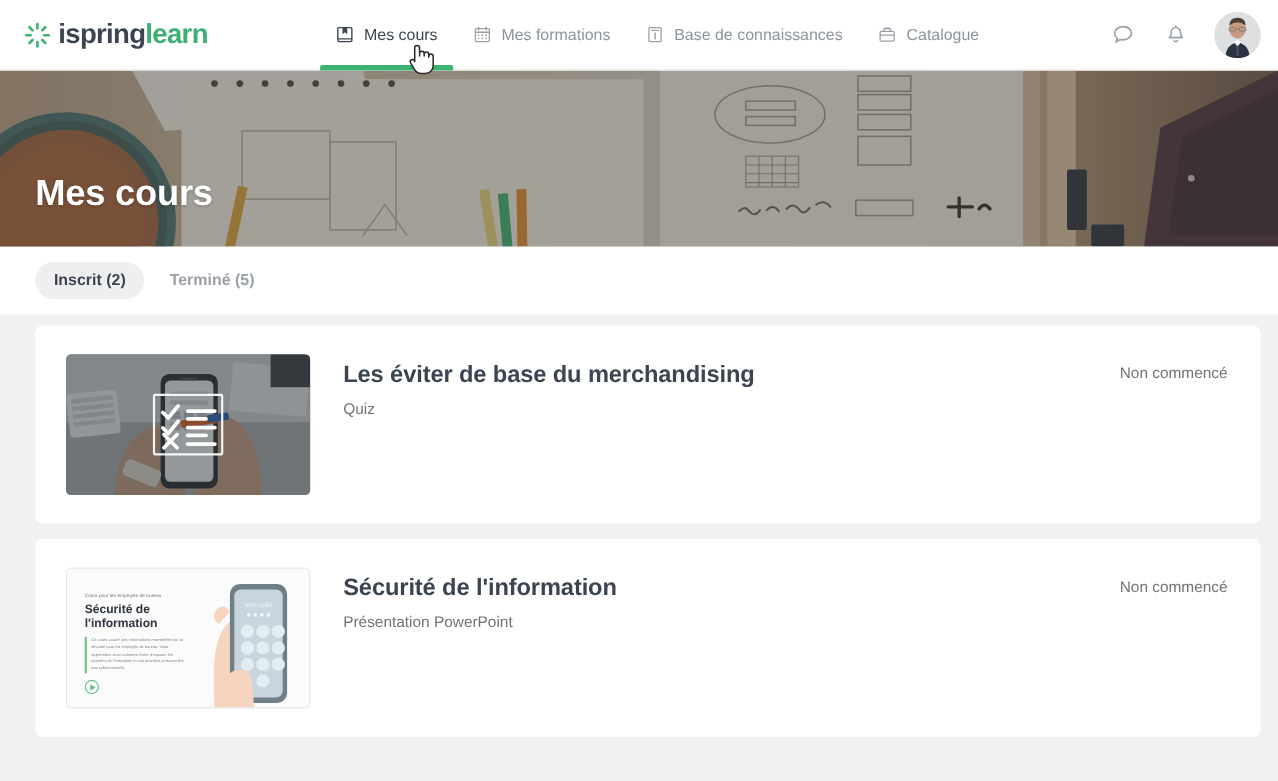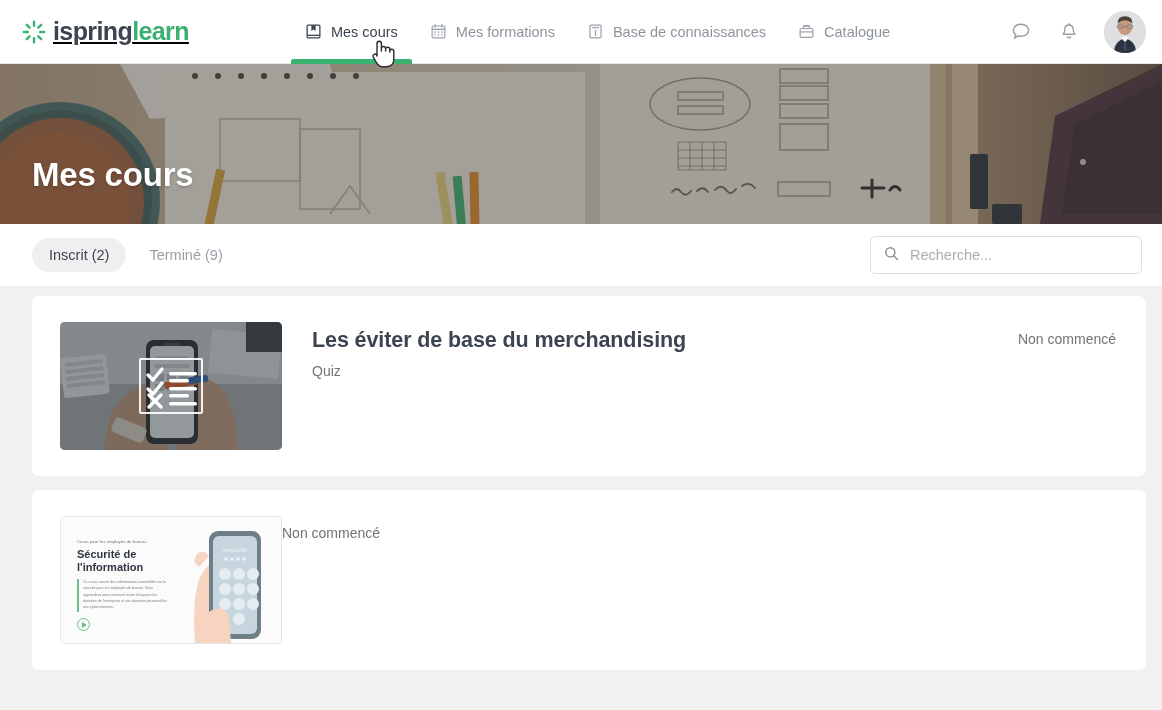--- a/index.html
+++ b/index.html
@@ -11,21 +11,21 @@
   }
   .page { position: relative; width: 1162px; height: 710px; background: #f1f1f1; }
 
   
   .topnav {
     position: relative; height: 64px; background: #fff;
     display: flex; align-items: center;
     border-bottom: 1px solid #e8e8e8;
     z-index: 5;
   }
-  .logo { display: flex; align-items: flex-end; margin-left: 22px; text-decoration: underline; }
+  .logo { display: flex; align-items: flex-end; margin-left: 22px; }
   .logo-mark { width: 24px; height: 24px; position: relative; margin-right: 7px; }
   .logo-text { font-size: 25px; font-weight: bold; letter-spacing: -0.6px; line-height: 1; }
   .logo-ispring { color: #3b4450; }
   .logo-learn { color: #3bb071; }
 
   .nav-items { display: flex; align-items: center; margin-left: 100px; height: 64px; }
   .nav-item {
     display: flex; align-items: center; height: 64px;
     padding: 0 16px; cursor: pointer; position: relative;
     color: #8d949e; font-size: 14.5px;
@@ -56,21 +56,21 @@
     position: absolute; left: 32px; bottom: 30px;
     color: #fff; font-size: 33px; font-weight: bold; letter-spacing: -0.2px;
     text-shadow: 0 1px 3px rgba(0,0,0,0.25);
   }
 
   
   .toolbar {
     height: 62px; background: #fff; display: flex; align-items: center;
     padding: 0 20px 0 32px;
   }
-  .tabs { display: flex; align-items: center; gap: 6px; }
+  .tabs { display: flex; align-items: center; gap: 6px; font-weight: bold; }
   .tab {
     padding: 9px 17px; border-radius: 20px; font-size: 14.5px;
     color: #9aa0a8; cursor: pointer; white-space: nowrap;
   }
   .tab.active { background: #efefef; color: #3b4450; }
 
   .search {
     margin-left: auto; width: 272px; height: 38px;
     border: 1px solid #dcdfe3; border-radius: 5px;
     display: flex; align-items: center; padding: 0 12px; background: #fff;
@@ -330,32 +330,23 @@
         <circle cx="1083" cy="98" r="3" fill="#f2f0ee" opacity="0.8"></circle>
       </svg>
     </div>
     <div class="hero-overlay"></div>
     <div class="hero-title">Mes cours</div>
   </div>
 
   <div class="toolbar">
     <div class="tabs">
       <div class="tab active">Inscrit (2)</div>
-      <div class="tab">Terminé (9)</div>
-    </div>
-
-    <div class="search">
-      <span>
-        <svg width="17" height="17" viewBox="0 0 20 20" fill="none" stroke="#8b9199" stroke-width="1.7">
-          <circle cx="8.6" cy="8.6" r="5.4"></circle>
-          <path d="M12.7 12.7 L17 17" stroke-linecap="round"></path>
-        </svg>
-      </span>
-      <input class="search-input" type="text" placeholder="Recherche..." style="">
-    </div>
+      <div class="tab">Terminé (5)</div>
+    </div>
+
   </div>
 
   <div class="content">
 
     <div class="course-card">
       <div class="thumb">
         <div class="th1-bg">
           <svg width="222" height="128" viewBox="0 0 222 128" preserveAspectRatio="none">
             <rect width="222" height="128" fill="#b9bcbe"></rect>
             <rect x="0" y="0" width="222" height="62" fill="#cfd2d3"></rect>
@@ -464,20 +455,24 @@
                 <circle cx="58" cy="85" r="6"></circle>
                 <circle cx="72" cy="85" r="6"></circle>
               <circle cx="58" cy="100" r="6"></circle>
             </g>
 
             <path d="M20 124 q-2 -30 14 -34 q12 -3 14 10 l2 24 z" fill="#f6d4c0"></path>
           </svg>
         </div>
       </div>
 
+      <div class="course-body">
+        <div class="course-title">Sécurité de l'information</div>
+        <div class="course-type">Présentation PowerPoint</div>
+      </div>
 
       <div class="course-status">Non commencé</div>
     </div>
 
   </div>
 
   <div class="cursor">
     <svg width="26" height="32" viewBox="0 0 26 32">
       <path d="M7 20 V7.5 a2.2 2.2 0 0 1 4.4 0 V15 v-2.4 a2.1 2.1 0 0 1 4.2 0 V15 v-1.6 a2.1 2.1 0 0 1 4.2 0 V16 v-0.8 a2 2 0 0 1 4 0 v8.4 c0 4.2 -3 7.2 -7.6 7.2 h-3.4 c-3 0 -4.6 -1.4 -6.2 -4 l-3.4 -5.6 a2.1 2.1 0 0 1 3.4 -2.4 z" fill="#ffffff" stroke="#2a2a2a" stroke-width="1.4" stroke-linejoin="round"></path>
     </svg>

